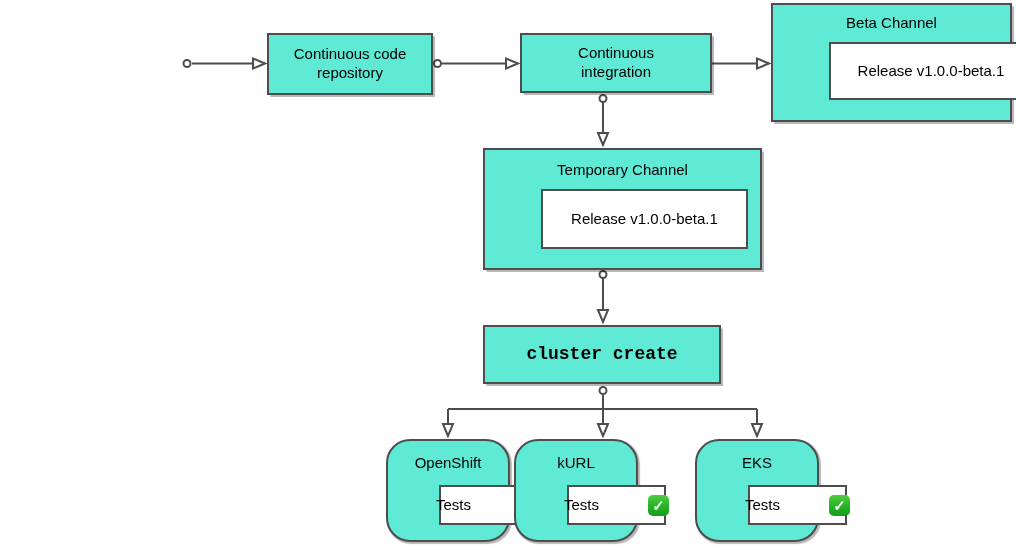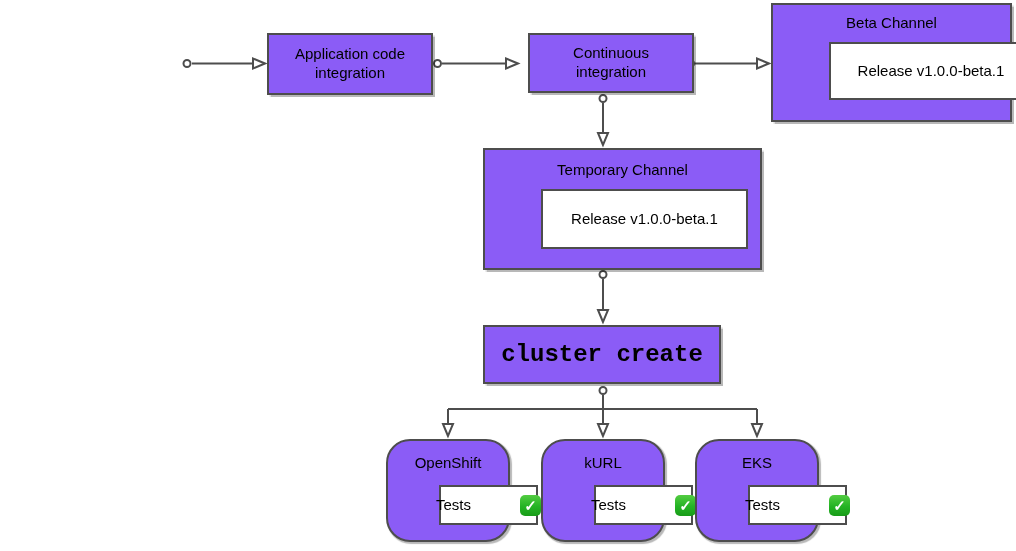--- a/index.html
+++ b/index.html
@@ -5,52 +5,52 @@
   html,body{margin:0;padding:0;background:#ffffff;}
   .canvas{
     position:relative;width:1016px;height:551px;background:#ffffff;
     font-family:"Liberation Sans",sans-serif;font-size:15px;color:#000;overflow:hidden;
   }
   .wires{position:absolute;left:0;top:0;width:1016px;height:551px;}
   .wires .wire{stroke:#4d4d4d;stroke-width:2;fill:none;}
   .wires .endpoint{fill:#ffffff;stroke:#4d4d4d;stroke-width:2;}
   .wires .arrowhead{fill:#ffffff;stroke:#4d4d4d;stroke-width:2;stroke-linejoin:miter;}
   .box{
-    position:absolute;box-sizing:border-box;background:#8b5cf6;
+    position:absolute;box-sizing:border-box;background:#5eead4;
     border:2px solid #4d4d4d;box-shadow:1.5px 1.5px 1px rgba(0,0,0,0.28);
     display:flex;align-items:center;justify-content:center;text-align:center;line-height:1.25;
   }
   .group{display:block;}
   .group .title{position:absolute;left:0;right:0;text-align:center;}
   .subbox{
     position:absolute;box-sizing:border-box;background:#ffffff;border:2px solid #4d4d4d;
     display:flex;align-items:center;justify-content:center;text-align:center;margin-left:41px;
   }
   .label-narrow{max-width:128px;display:inline-block;}
-  .mono{font-family:"Liberation Mono","DejaVu Sans Mono",monospace;font-weight:bold;font-size:24px;}
+  .mono{font-family:"Liberation Mono","DejaVu Sans Mono",monospace;font-weight:bold;font-size:18px;}
   .check{
     width:21px;height:21px;border-radius:5px;margin-left:9px;flex:0 0 auto;
     background:linear-gradient(180deg,#53cc42 0%,#24b324 55%,#189c18 100%);
     display:flex;align-items:center;justify-content:center;
   }
   .check .glyph{color:#ffffff;font-weight:bold;font-size:15px;line-height:1;}
   
   #node-tag{left:4px;top:39px;width:178px;height:50px;}
   #node-repo{left:267px;top:33px;width:166px;height:62px;}
-  #node-ci{left:520px;top:33px;width:166px;height:60px;margin-left:8px;}
+  #node-ci{left:520px;top:33px;width:192px;height:60px;}
   #node-beta{left:771px;top:3px;width:241px;height:119px;}
   #node-beta .title{top:9px;}
   #node-beta .subbox{left:15px;top:37px;width:204px;height:58px;}
   #node-temp{left:483px;top:148px;width:279px;height:122px;}
   #node-temp .title{top:11px;}
   #node-temp .subbox{left:15px;top:39px;width:207px;height:60px;}
   #node-cluster-create{left:483px;top:325px;width:238px;height:59px;}
   .cluster-box{width:124px;height:103px;top:439px;border-radius:24px;}
   #node-openshift{left:386px;}
-  #node-kurl{left:541px;}
+  #node-kurl{left:514px;}
   #node-eks{left:695px;}
   .cluster-box .title{top:13px;}
   .cluster-box .subbox{left:10px;top:44px;width:99px;height:40px;gap:40px;}
 </style>
 </head>
 <body>
 
 <div class="canvas">
 
   <svg class="wires" viewBox="0 0 1016 551" xmlns="http://www.w3.org/2000/svg">
@@ -83,21 +83,21 @@
       <circle class="endpoint" cx="603" cy="390.5" r="3.5"></circle>
       <path class="wire" d="M603,395 L603,409 M448,409 L757,409 M448,409 L448,424 M603,409 L603,424 M757,409 L757,424"></path>
       <path class="arrowhead" d="M448,436 L443,424 L453,424 Z"></path>
       <path class="arrowhead" d="M603,436 L598,424 L608,424 Z"></path>
       <path class="arrowhead" d="M757,436 L752,424 L762,424 Z"></path>
     </g>
   </svg>
 
 
   <div id="node-repo" class="box">
-    <span class="label-narrow">Application code integration</span>
+    <span class="label-narrow">Continuous code repository</span>
   </div>
 
   <div id="node-ci" class="box">
     <span class="label-narrow">Continuous integration</span>
   </div>
 
   <div id="node-beta" class="box group">
     <div class="title">Beta Channel</div>
     <div class="subbox">
       <span>Release v1.0.0-beta.1</span>

